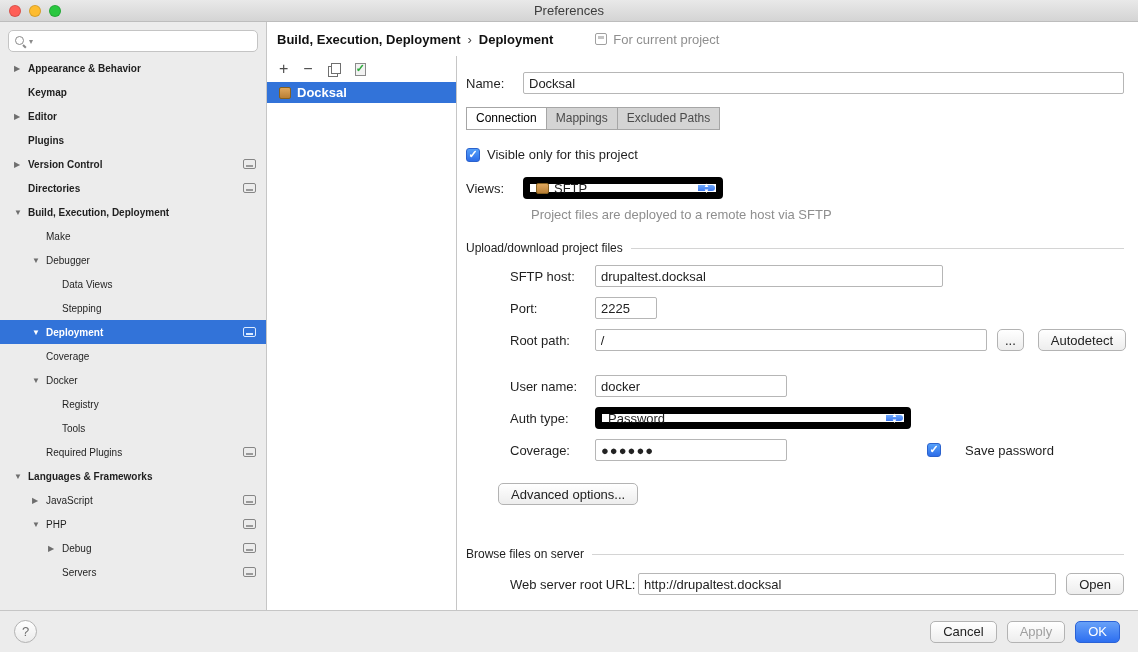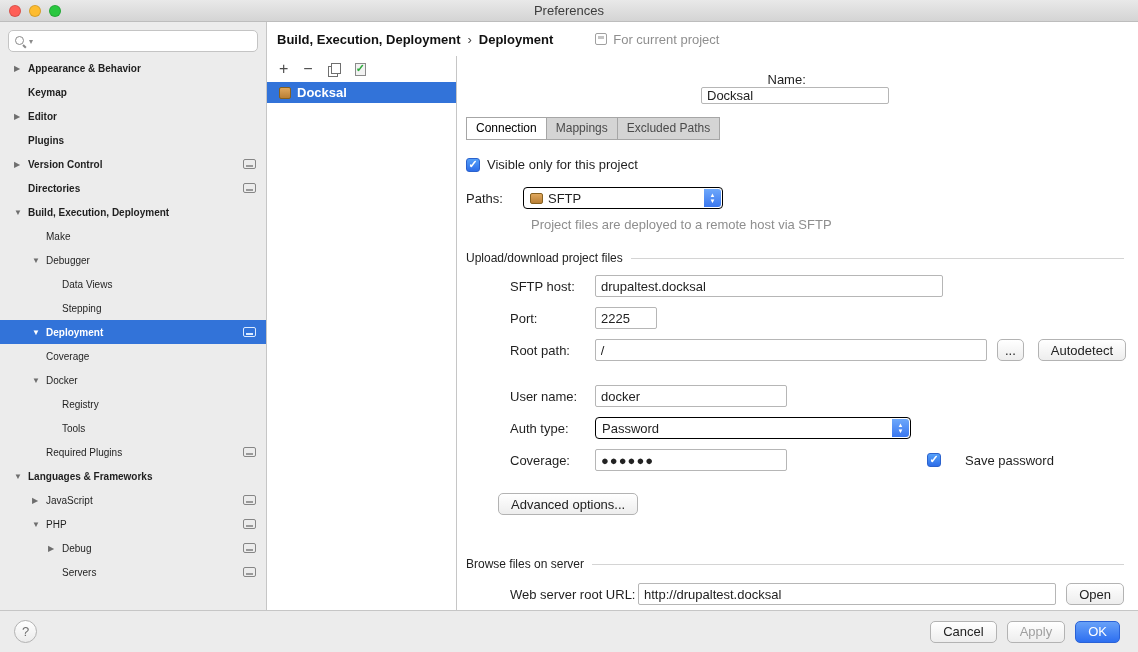--- a/index.html
+++ b/index.html
@@ -77,39 +77,39 @@
   .srv-row.sel .srv-lbl { color:#fff; font-weight:bold; }
   .ic-server { width:12px; height:12px; border-radius:2px; flex:0 0 12px;
     background:linear-gradient(#e0a85e,#b97f35); border:1px solid #86601f; }
 
   
   .formpanel { position:absolute; left:458px; top:56px; right:0; bottom:42px; background:#fff;
     padding:10px 12px 0 8px; overflow:hidden; }
   .row { display:flex; align-items:center; }
   input.txt { height:22px; border:1px solid #b6b6b6; border-radius:2px; padding:0 5px;
     font:13px "Liberation Sans",sans-serif; color:#222; background:#fff; }
-  .name-row { margin-top:6px;flex-direction:column; }
+  .name-row { margin-top:6px; }
   .name-row .flabel { width:57px; }
   .name-row input { flex:1; margin-right:2px; }
 
   .tabs { display:flex; margin-top:13px; }
   .tab { border:1px solid #a6a6a6; margin-left:-1px; padding:3px 9px 4px 9px;
     background:#d4d4d4; color:#4a4a4a; font-size:12px; cursor:default; }
   .tab:first-child { margin-left:0; }
   .tab.active { background:#fff; color:#000; }
 
   .cb-row { margin-top:17px; gap:7px; }
   .cb { width:14px; height:14px; border-radius:3px; border:1px solid #2b62cd;
     background:linear-gradient(#55a0f9,#2d6de8); position:relative; flex:0 0 14px; }
   .cb::after { content:"✓"; position:absolute; left:1.5px; top:-1px; color:#fff; font-size:11px; font-weight:bold; }
   .cb-lbl-bold { font-weight:normal; }
 
   .type-row { margin-top:15px; }
   .type-row .flabel { width:57px; }
-  .combo { position:relative; height:22px; border:1px solid #000000; border-radius:4px;
+  .combo { position:relative; height:22px; border:7px solid #000000; border-radius:4px;
     background:#fff; display:flex; align-items:center; gap:5px; padding:0 22px 0 6px; }
   .combo-type { width:200px; }
   .combo-auth { width:316px; }
   .stepper { position:absolute; right:1px; top:1px; bottom:1px; width:17px;
     border-radius:0 3px 3px 0; background:linear-gradient(#6ea8fb,#3a77ef);
     display:flex; flex-direction:column; align-items:center; justify-content:center;
     color:#fff; font-size:6px; line-height:6px; }
   .ic-sftp { width:13px; height:11px; border-radius:2px; flex:0 0 13px;
     background:linear-gradient(#e0a85e,#b97f35); border:1px solid #86601f; }
 
@@ -309,21 +309,21 @@
       <span class="tab">Mappings</span>
       <span class="tab">Excluded Paths</span>
     </div>
 
     <div class="row cb-row">
       <span class="cb"></span>
       <span class="cb-lbl-bold">Visible only for this project</span>
     </div>
 
     <div class="row type-row">
-      <span class="flabel">Paths:</span>
+      <span class="flabel">Views:</span>
       <span class="combo combo-type">
         <span class="ic-sftp"></span>
         <span>SFTP</span>
         <span class="stepper">
             <span>▲</span>
             <span>▼</span>
           </span>
       </span>
     </div>
 

